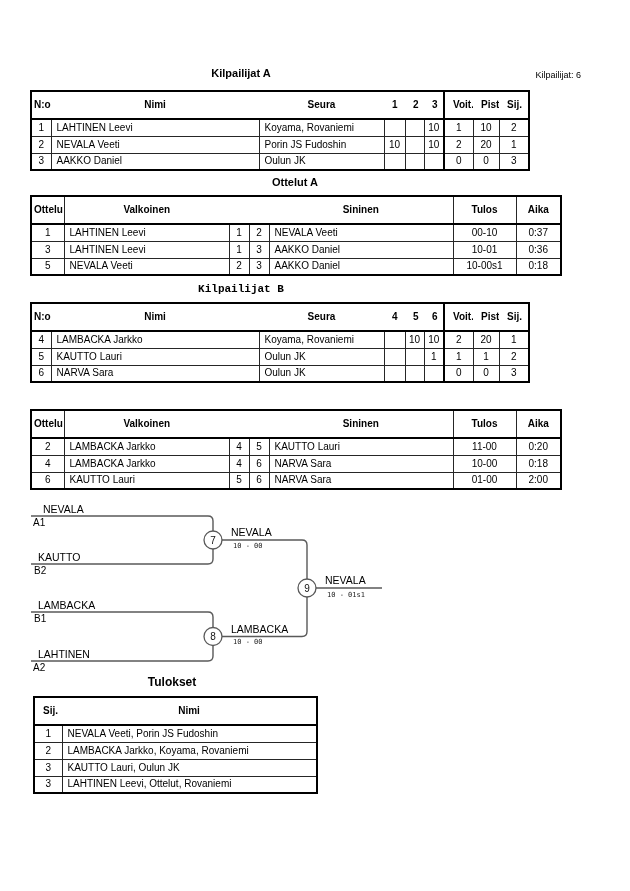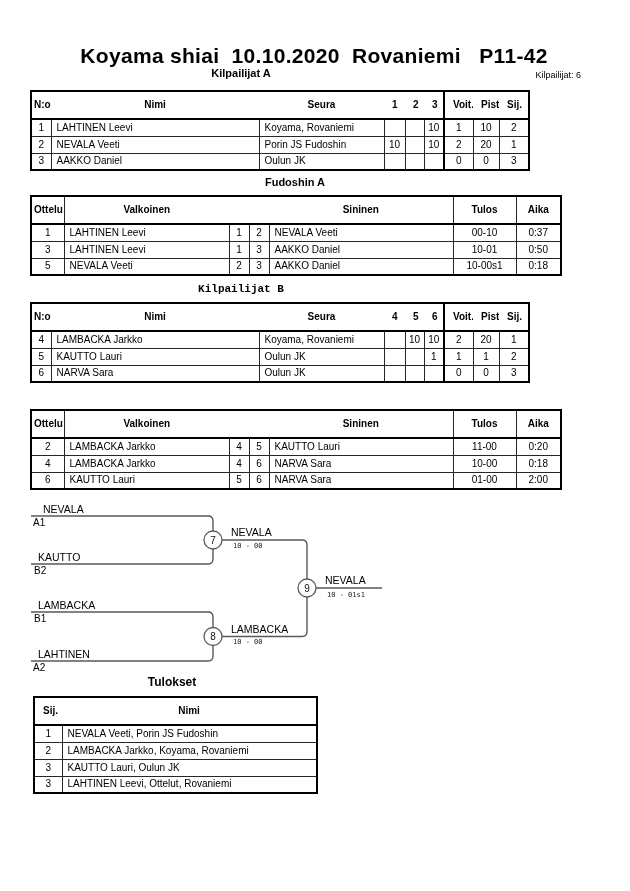--- a/index.html
+++ b/index.html
@@ -25,21 +25,20 @@
   .bk-name{font-size:10.5px;fill:#000;}
   .bk-seed{font-size:10px;fill:#000;}
   .bk-score{font-size:7px;fill:#222;font-family:"DejaVu Sans Mono",monospace;}
   .bk-num{font-size:10px;fill:#111;text-anchor:middle;}
 </style>
 </head>
 <body>
 
 <div class="sheet">
 
-  <div class="abs main-title">Koyama shiai  10.10.2020  Rovaniemi   P11-42</div>
   <div class="abs competitors">Kilpailijat: 6</div>
 
   <div class="abs sec-title" style="top:67px;left:241px;">Kilpailijat A</div>
 
   <table class="abs" style="left:30px;top:90px;width:498px;">
     <colgroup>
         <col style="width:20px">
         <col style="width:208px">
         <col style="width:125px">
         <col style="width:21px">
@@ -90,21 +89,21 @@
       <td></td>
       <td></td>
       <td></td>
       <td class="thick-l">0</td>
       <td>0</td>
       <td>3</td>
     </tr>
   </tbody>
     </table>
 
-  <div class="abs sec-title" style="top:176px;left:295px;">Fudoshin A</div>
+  <div class="abs sec-title" style="top:176px;left:295px;">Ottelut A</div>
 
   <table class="abs" style="left:30px;top:195px;width:530px;">
     <colgroup>
         <col style="width:33px">
         <col style="width:165px">
         <col style="width:20px">
         <col style="width:20px">
         <col style="width:184px">
         <col style="width:63px">
         <col style="width:45px">
@@ -128,21 +127,21 @@
       <td>00-10</td>
       <td>0:37</td>
     </tr>
     <tr>
       <td>3</td>
       <td class="lft">LAHTINEN Leevi</td>
       <td>1</td>
       <td>3</td>
       <td class="lft">AAKKO Daniel</td>
       <td>10-01</td>
-      <td>0:50</td>
+      <td>0:36</td>
     </tr>
     <tr>
       <td>5</td>
       <td class="lft">NEVALA Veeti</td>
       <td>2</td>
       <td>3</td>
       <td class="lft">AAKKO Daniel</td>
       <td>10-00s1</td>
       <td>0:18</td>
     </tr>

